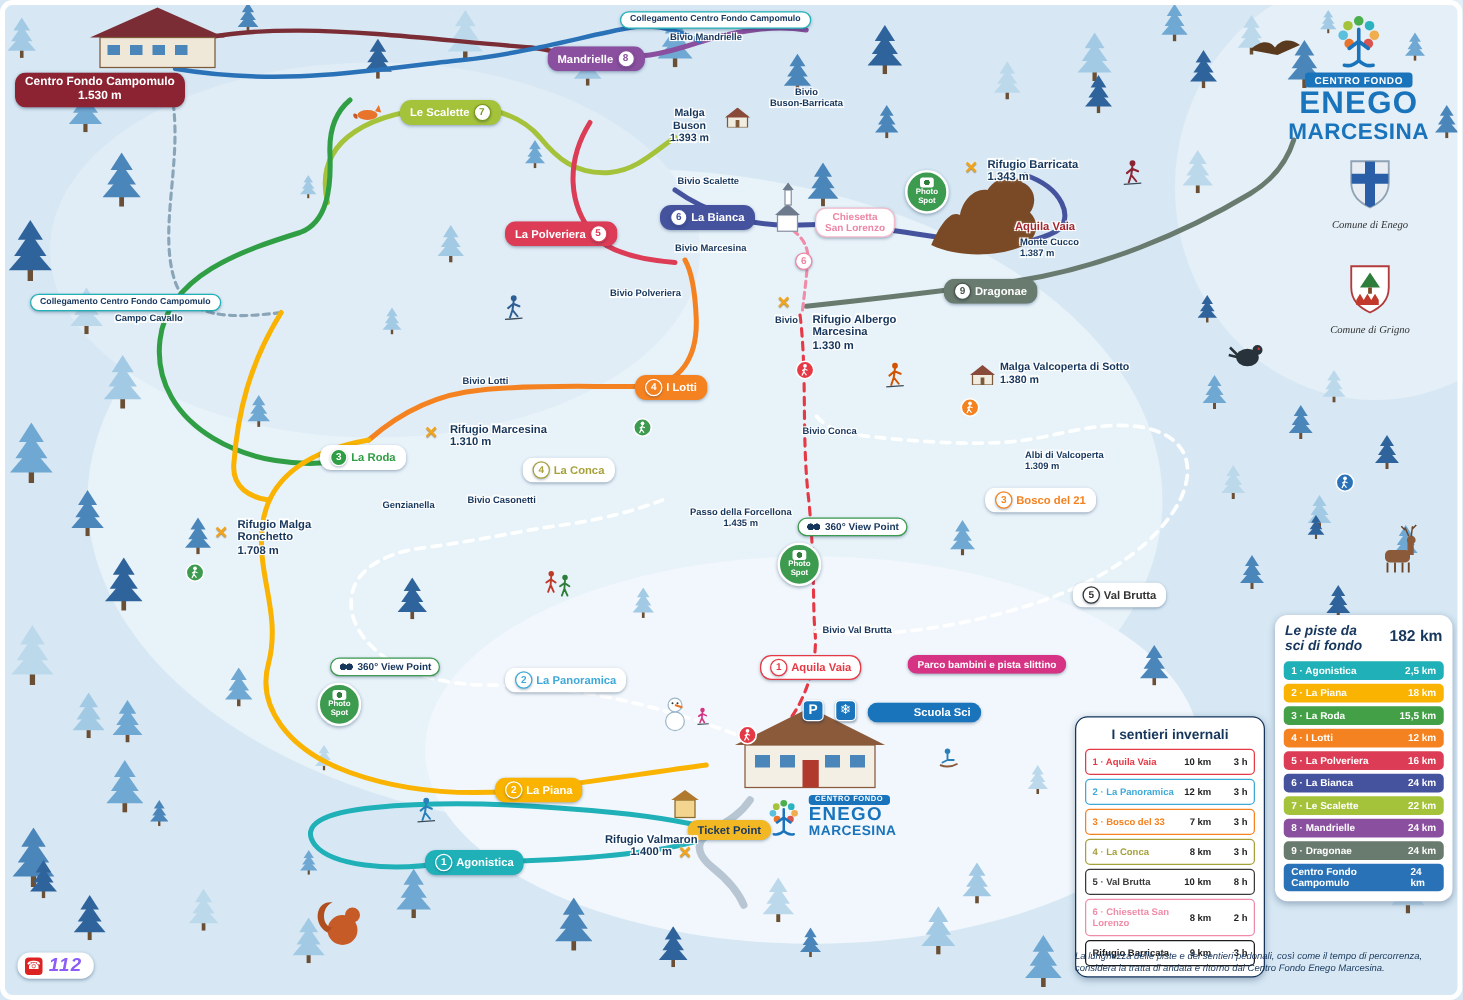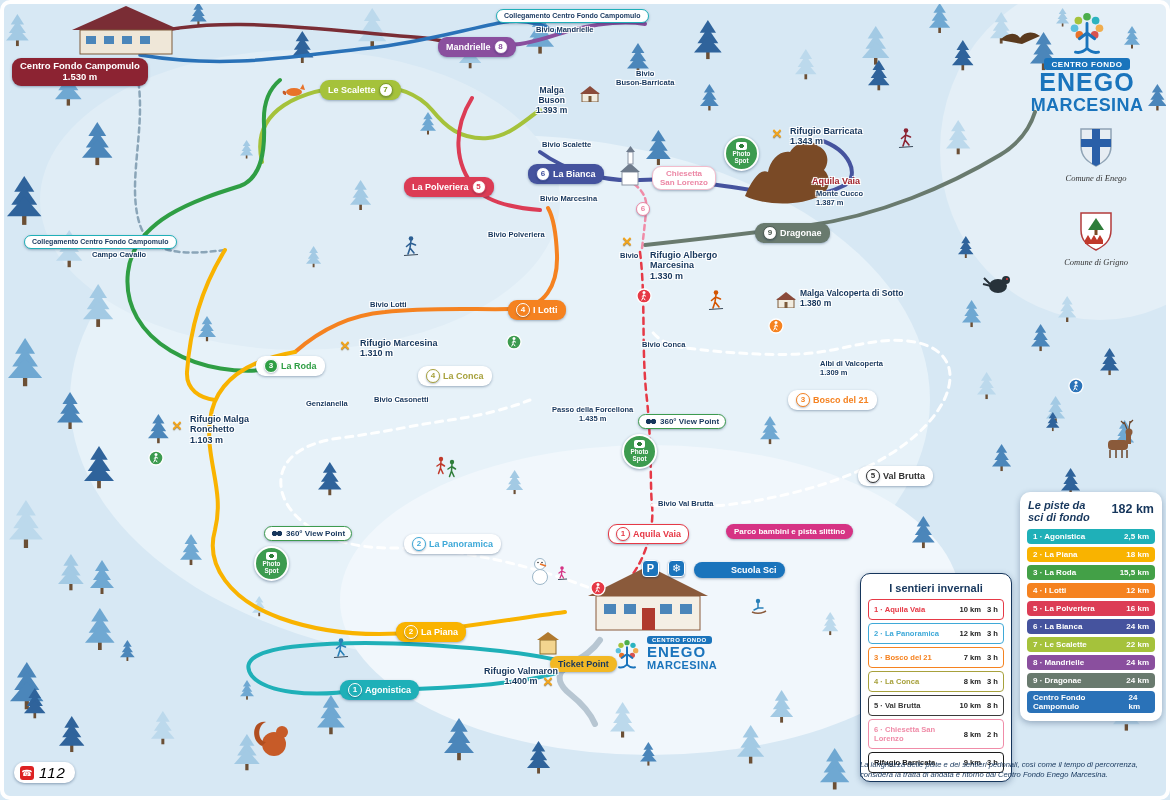--- a/index.html
+++ b/index.html
@@ -26,27 +26,27 @@
   .pistes{left:1020px;top:492px;width:142px}
   .p-head{display:flex;align-items:flex-start;justify-content:space-between;margin:0 1px 5px}
   .p-title{font-size:11px;font-weight:bold;font-style:italic;color:#16365c;line-height:1.12;width:74px}
   .p-total{font-size:12.5px;font-weight:bold;color:#16365c;margin-top:3px}
   .p-row{display:flex;justify-content:space-between;align-items:center;background:var(--c,#888);color:#fff;border-radius:4px;padding:2px 6px;margin-bottom:3px;font-size:8px;font-weight:bold;min-height:15px}
   .p-row .p-label{flex:1 1 auto;padding-right:4px}
   .sentieri{left:860px;top:573px;width:152px;border:1.5px solid #16365c}
   .s-title{font-size:11px;font-weight:bold;color:#16365c;text-align:center;margin:1px 0 5px}
   .s-row{display:flex;align-items:center;border:1.4px solid var(--c,#555);border-radius:4px;padding:5px 5px;margin-bottom:3px;background:#fff}
   .s-row .s-label{flex:1;color:var(--c,#555);font-size:7.6px;font-weight:bold;padding-right:3px}
-  .s-row .s-km{font-size:7.6px;font-weight:bold;color:#222;margin-right:6px;white-space:nowrap}
+  .s-row .s-km{font-size:7.6px;font-weight:bold;color:#222;margin-right:18px;white-space:nowrap}
   .s-row .s-time{font-size:7.6px;color:#222;font-weight:bold;white-space:nowrap}
 
   .map-note{position:absolute;left:860px;top:760px;width:302px;font-size:7.6px;font-style:italic;color:#16365c;line-height:1.3;z-index:20}
   .sos{position:absolute;left:14px;top:762px;display:flex;align-items:center;gap:5px;background:#fff;border-radius:10px;padding:2px 9px 2px 6px;box-shadow:0 1px 3px rgba(10,40,80,.4);z-index:20}
   .sos .phoneicon{width:14px;height:14px;border-radius:3px;background:#d22;color:#fff;font-size:9px;display:flex;align-items:center;justify-content:center}
-  .sos .n{color:#000000;font-weight:normal;font-style:italic;font-size:15px;letter-spacing:1px}
+  .sos .n{color:#8b5cf6;font-weight:bold;font-style:italic;font-size:15px;letter-spacing:1px}
 
   .logo-tr{position:absolute;right:10px;top:10px;width:146px;text-align:center;z-index:20;display:flex;flex-direction:column;align-items:center}
   .logo-tr .logo-icon{width:44px;height:46px}
   .logo-band{display:inline-block;background:#1a74bc;color:#fff;font-size:8px;font-weight:bold;padding:1.5px 8px;border-radius:3px;letter-spacing:.5px;margin:2px 0 1px}
   .logo-n1{font-size:25px;font-weight:bold;color:#1a74bc;letter-spacing:1px;line-height:.95}
   .logo-n2{font-size:18px;font-weight:bold;color:#1a74bc;letter-spacing:.4px}
   .logo-base{position:absolute;left:612px;top:636px;display:flex;align-items:center;gap:5px;z-index:6;text-align:center}
   .logo-base .logo-icon{width:30px;height:32px}
   .logo-base .logo-band{font-size:6px;padding:1px 5px;margin:0 0 1px}
   .logo-base .logo-n1{font-size:15px}
@@ -449,21 +449,21 @@
     <div class="map-label photospot" style="left: 622px; top: 434px;">
       <span class="txt">Photo
 Spot</span>
     </div>
     <div class="map-label xmark" style="left: 172px; top: 416px;">
       <span class="txt">×</span>
     </div>
     <div class="map-label plain" style="left: 190px; top: 414px; font-size: 9px;">
       <span class="txt">Rifugio Malga
 Ronchetto
-1.103 m</span>
+1.708 m</span>
     </div>
     <div class="map-label pill" style="left: 858px; top: 466px; --bg: #ffffff; --fg: #333333;">
       <span class="num" style="--nbg: #ffffff; --nfg: #333333;">5</span>
       <span class="txt">Val Brutta</span>
     </div>
     <div class="map-label plain" style="left: 658px; top: 500px; font-size: 7.5px;">
       <span class="txt">Bivio Val Brutta</span>
     </div>
     <div class="map-label pill" style="left: 608px; top: 524px; --bg: #ffffff; --fg: #e63946; --bd: #e63946;">
       <span class="num" style="--nbg: #ffffff; --nfg: #e63946;">1</span>
@@ -574,21 +574,21 @@
         <span class="s-label">1 · Aquila Vaia</span>
         <span class="s-km">10 km</span>
         <span class="s-time">3 h</span>
       </div>
       <div class="s-row" style="--c: #3fa9d8;">
         <span class="s-label">2 · La Panoramica</span>
         <span class="s-km">12 km</span>
         <span class="s-time">3 h</span>
       </div>
       <div class="s-row" style="--c: #f58220;">
-        <span class="s-label">3 · Bosco del 21</span>
+        <span class="s-label">3 · Bosco del 33</span>
         <span class="s-km">7 km</span>
         <span class="s-time">3 h</span>
       </div>
       <div class="s-row" style="--c: #a7a13c;">
         <span class="s-label">4 · La Conca</span>
         <span class="s-km">8 km</span>
         <span class="s-time">3 h</span>
       </div>
       <div class="s-row" style="--c: #3a3a3a;">
         <span class="s-label">5 · Val Brutta</span>

